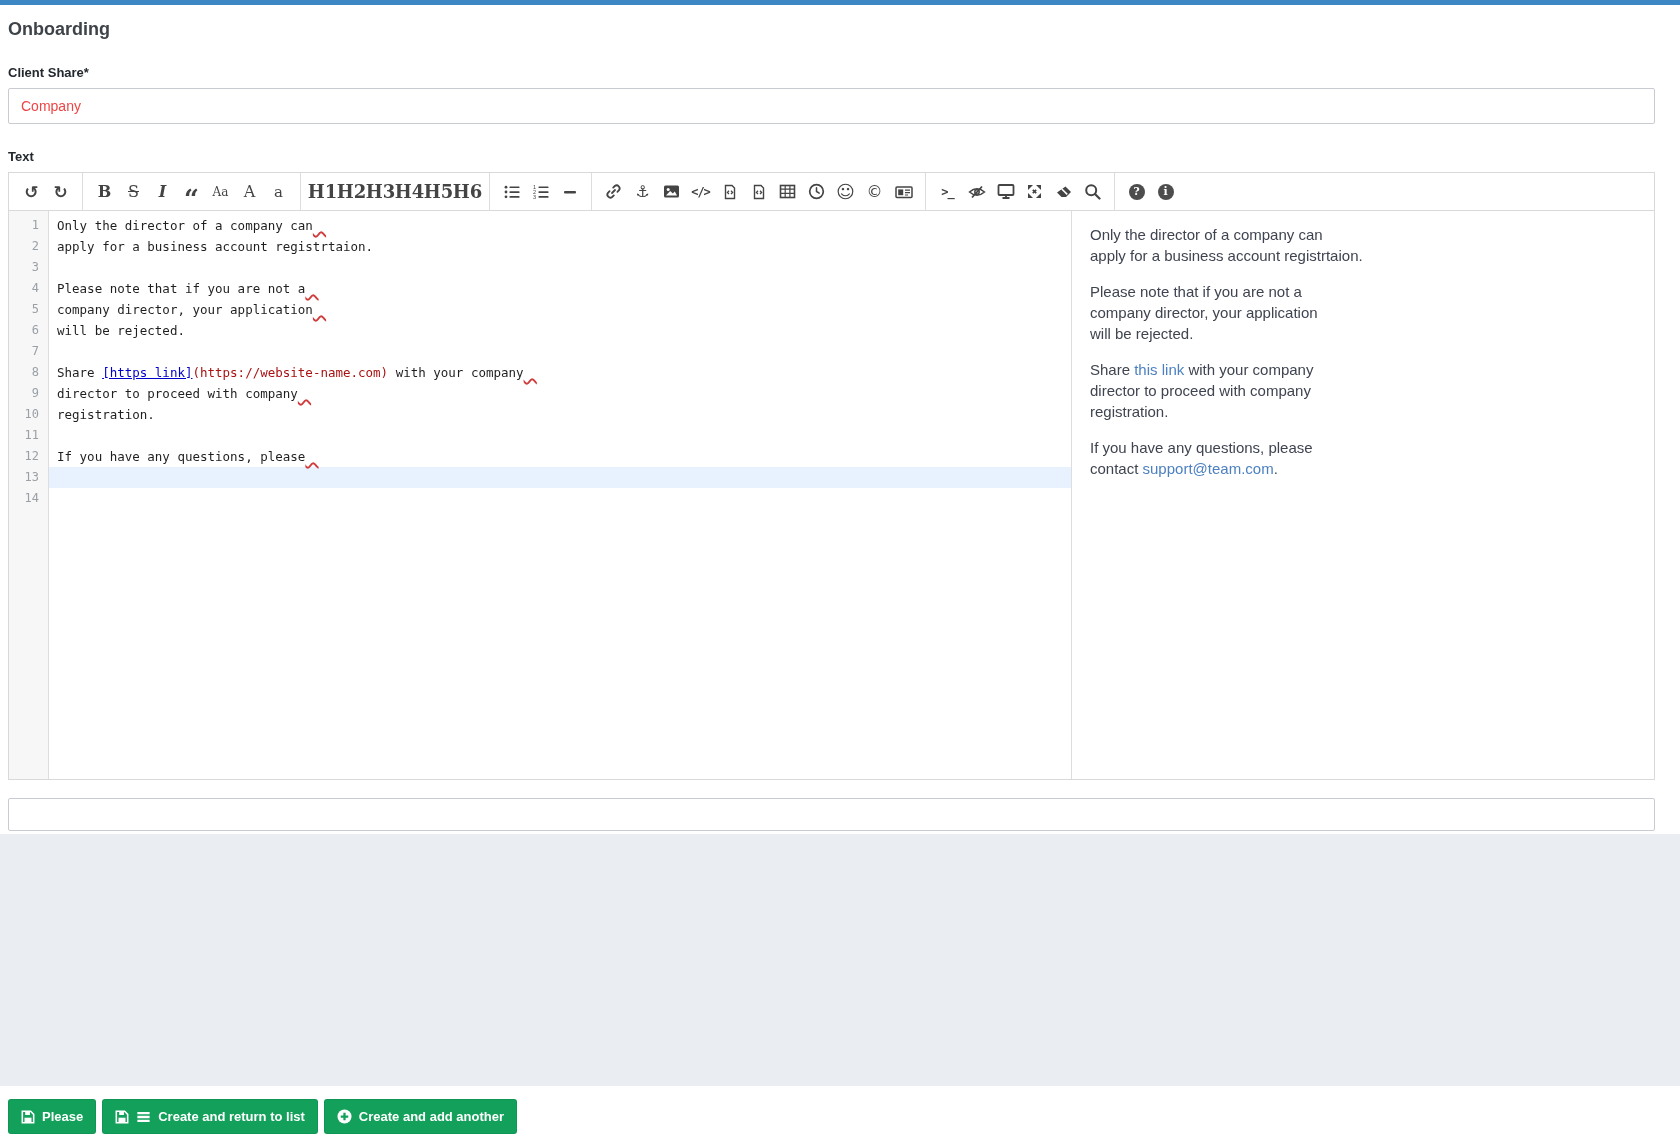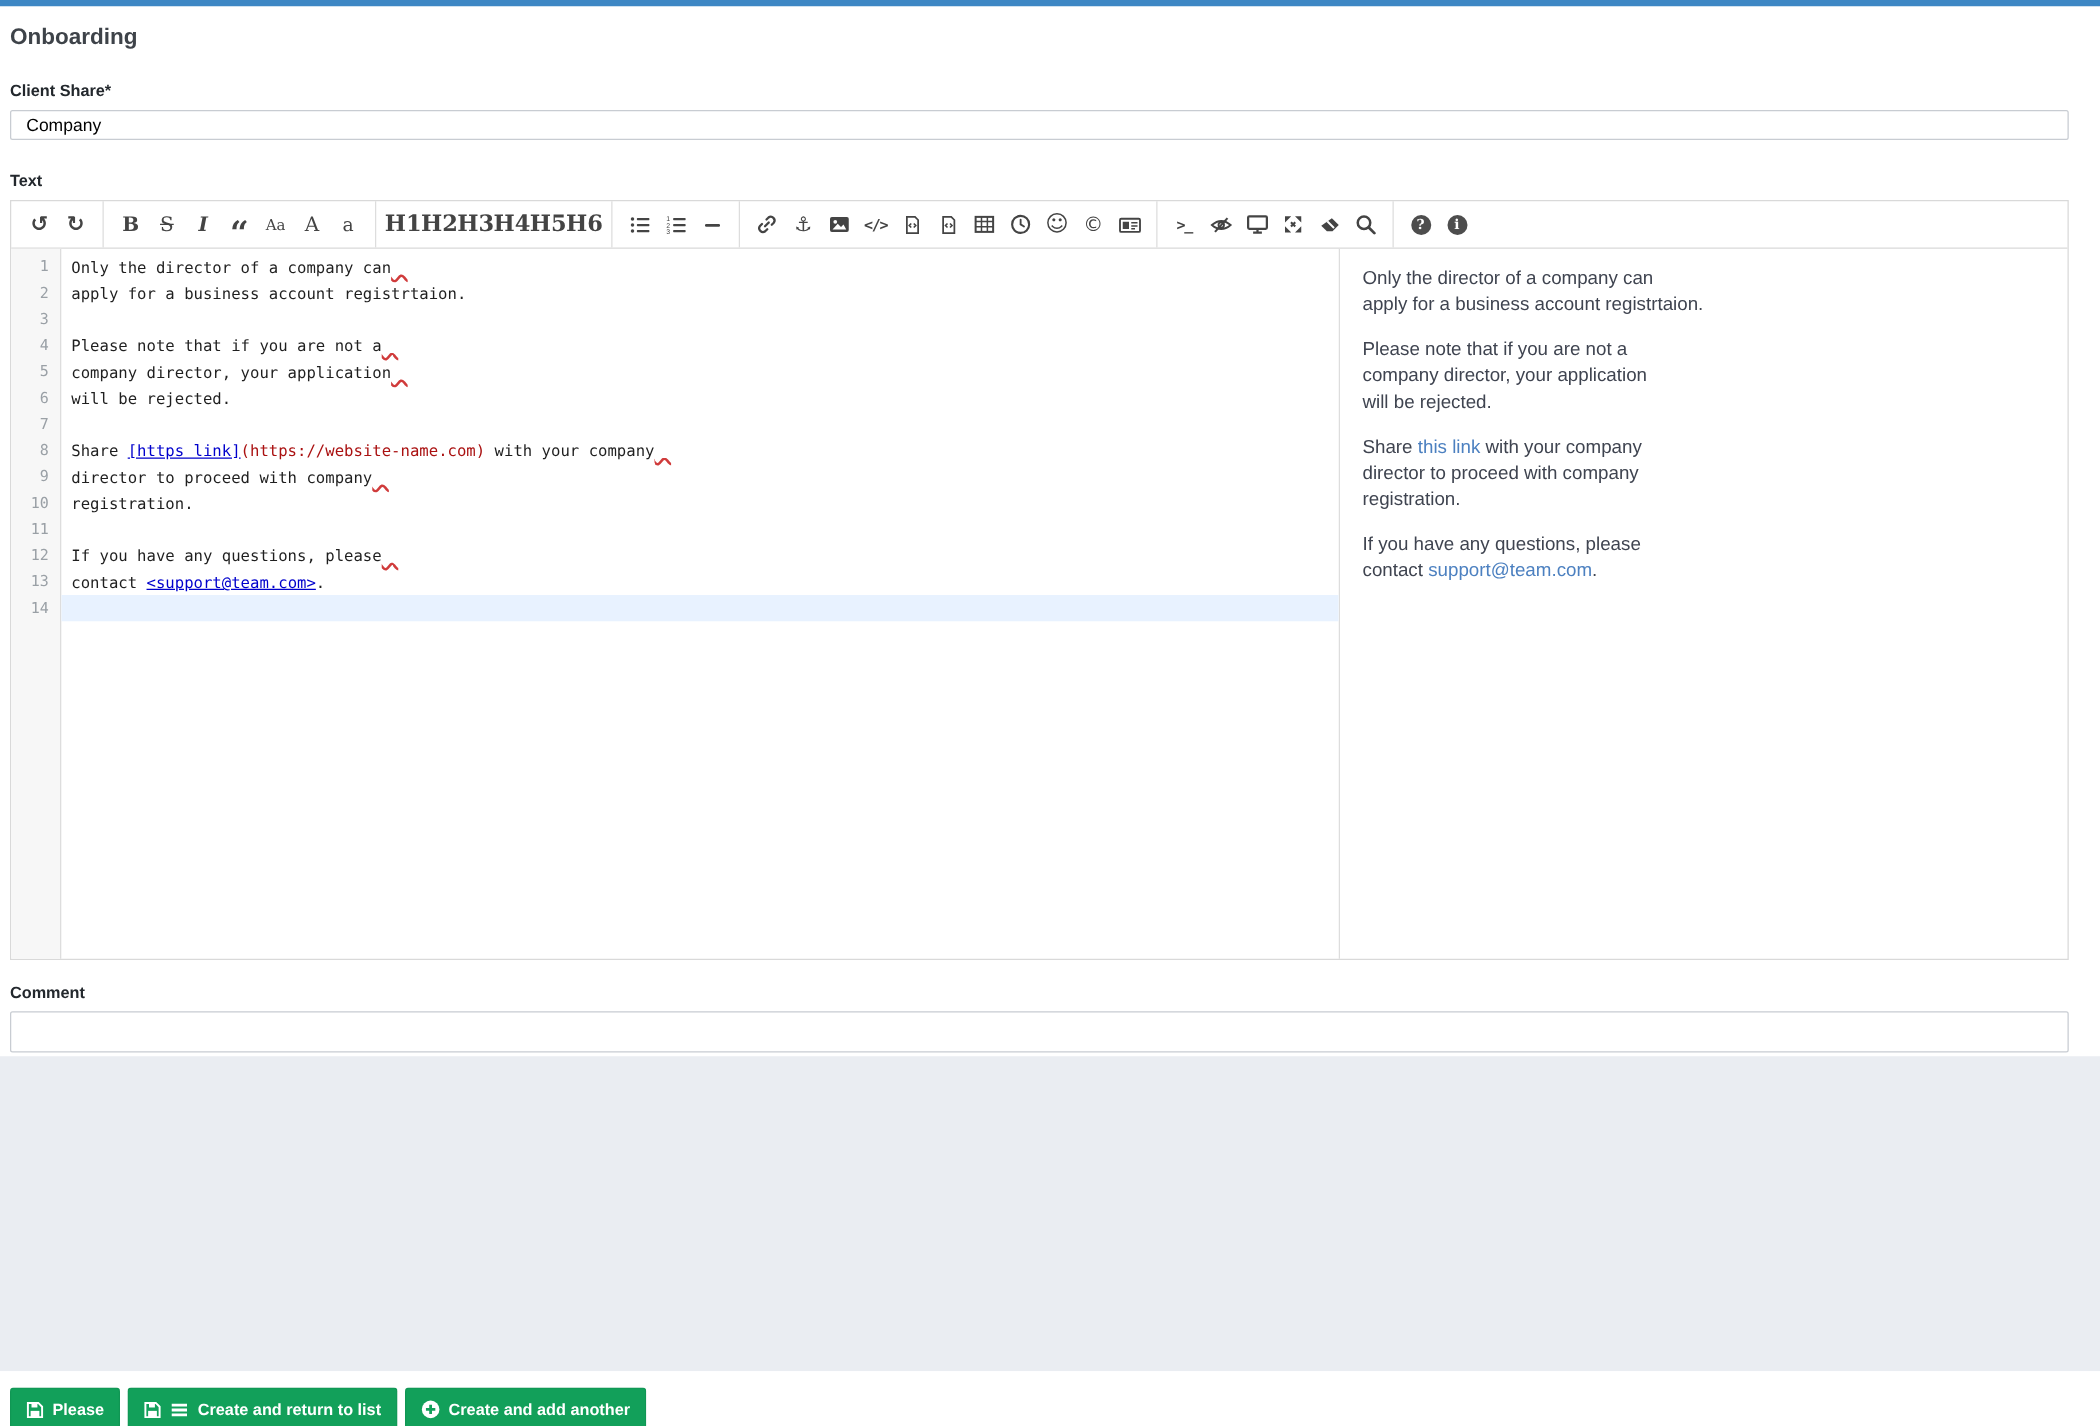--- a/index.html
+++ b/index.html
@@ -6,22 +6,22 @@
     --topbar:#3d87c4; --green:#12a05a; --border:#d9d9d9;
     --cm-link:#0000cc; --cm-url:#aa1111; --active-line:#e8f2ff; --pv-link:#4c80c0;
   }
   *{box-sizing:border-box}
   html,body{margin:0;padding:0}
   body{width:1680px;height:1141px;background:#fff;font-family:"Liberation Sans",sans-serif;color:#23282d;overflow:hidden}
   .topbar{height:5px;background:var(--topbar)}
   .content{padding:0 25px 0 8px}
   .page-title{font-size:18px;font-weight:700;color:#3e4349;margin:14px 0 0 0}
   .field-label{font-size:13px;font-weight:700;color:#23282d;margin:25px 0 8px 0}
-  .text-input{display:block;width:100%;height:24px;border:1px solid #c8ccd2;border-radius:2px;
-    padding:0 12px;font-size:14px;color:#000000;font-family:inherit;background:#fff;outline:none}
+  .text-input{display:block;width:100%;height:36px;border:1px solid #c8ccd2;border-radius:2px;
+    padding:0 12px;font-size:14px;color:#ef4444;font-family:inherit;background:#fff;outline:none}
   .comment-input{height:33px;color:#333}
 
   
   .editor{border:1px solid var(--border);margin-top:7px;background:#fff}
   .toolbar{display:flex;align-items:center;height:38px;border-bottom:1px solid var(--border);padding:0 8px;color:#444}
   .tbtn{width:29px;height:38px;display:flex;align-items:center;justify-content:center;cursor:pointer;flex:0 0 auto}
   .tsep{width:1px;background:#ddd;align-self:stretch;margin:0 7px;flex:0 0 auto}
   .serif{font-family:"DejaVu Serif","Liberation Serif",serif;font-size:16px;color:#444}
   .b{font-weight:700}.i{font-style:italic}.strike{text-decoration:line-through}
   .hb{font-weight:700;font-size:18px}
@@ -282,34 +282,32 @@
           <div class="cline"></div>
           <div class="cline"><span class="">Please note that if you are not a</span><span class="trail">&nbsp;&nbsp;</span></div>
           <div class="cline"><span class="">company director, your application</span><span class="trail">&nbsp;&nbsp;</span></div>
           <div class="cline"><span class="">will be rejected.</span></div>
           <div class="cline"></div>
           <div class="cline"><span class="">Share </span><span class="cm-link">[https link]</span><span class="cm-url">(https://website-name.com)</span><span class=""> with your company</span><span class="trail">&nbsp;&nbsp;</span></div>
           <div class="cline"><span class="">director to proceed with company</span><span class="trail">&nbsp;&nbsp;</span></div>
           <div class="cline"><span class="">registration.</span></div>
           <div class="cline"></div>
           <div class="cline"><span class="">If you have any questions, please</span><span class="trail">&nbsp;&nbsp;</span></div>
-          <div class="cline"><span class="">contact </span><span class="cm-link">&lt;support@team.com&gt;</span><span class="">.</span></div>
           <div class="cline active"></div>
         </div>
       <div class="preview">
           <p><span>Only the director of a company can</span><br><span>apply for a business account registrtaion.</span></p>
           <p><span>Please note that if you are not a</span><br><span>company director, your application</span><br><span>will be rejected.</span></p>
           <p><span>Share </span><span class="pv-link">this link</span><span> with your company</span><br><span>director to proceed with company</span><br><span>registration.</span></p>
           <p><span>If you have any questions, please</span><br><span>contact </span><span class="pv-link">support@team.com</span><span>.</span></p>
         </div>
     </div>
   </div>
 
   <div class="comment-block">
-    <div class="field-label" style="margin-top:0">Comment</div>
     <input class="text-input comment-input" value="" style="">
   </div>
 </div>
 
 <div class="gray-panel"></div>
 
 <div class="actions">
     <button class="btn">
       <span>
         <svg width="14" height="14" viewBox="0 0 16 16">

